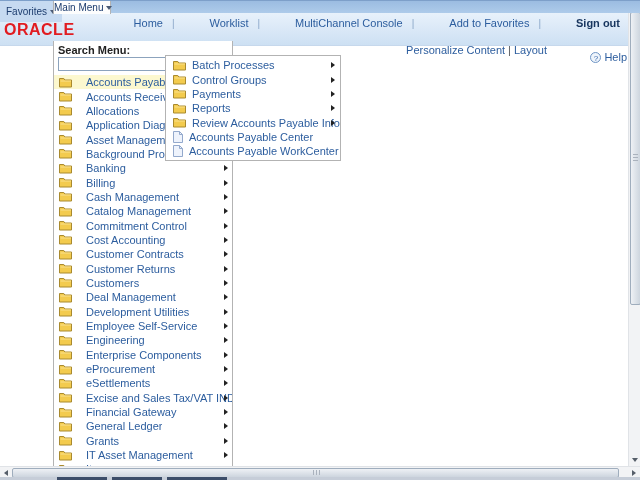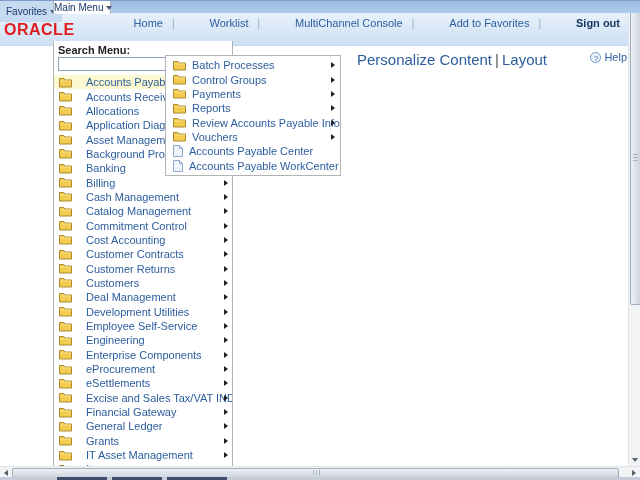--- a/index.html
+++ b/index.html
@@ -20,21 +20,21 @@
   
   #band2{left:0;top:13px;width:640px;height:33px;background:linear-gradient(#e8f1fb,#cde0f3);
          border-bottom:1px solid #c6d8ec;box-sizing:border-box;}
   #logo{left:4px;top:21px;font-size:16px;font-weight:bold;color:#e11c21;letter-spacing:.5px;z-index:1;}
   #nav{top:17px;right:20px;display:flex;align-items:center;font-size:11px;z-index:2;}
   #nav a{color:#2c5d9e;text-decoration:none;white-space:nowrap;padding-left:26px;}
   #nav .sep{color:#8aa6c8;padding:0 9px;font-size:10px;}
   #nav .signout{color:#17355e;font-weight:bold;}
 
   
-  #page-tools{top:51px;right:93px;font-size:15px;color:#2c5d9e;white-space:nowrap;}
+  #page-tools{top:44px;right:93px;font-size:11px;color:#2c5d9e;white-space:nowrap;}
   #page-tools .sep{color:#55575a;padding:0 3px;}
   #help{top:51px;right:13px;font-size:11px;color:#2c5d9e;display:flex;align-items:center;gap:3px;}
   .qicon{display:inline-block;width:11px;height:11px;border:1px solid #6f95c5;border-radius:50%;
          font-size:8px;line-height:11px;text-align:center;color:#3a69ad;background:#eef4fb;box-sizing:border-box;}
 
   
   #menu-panel{left:53px;top:13px;width:180px;height:453px;background:#fff;z-index:5;
               border:1px solid #b3b3b3;border-top:none;box-sizing:border-box;margin-top:28px;}
   #search-area{padding:2px 4px 0 4px;}
   #search-label{font-size:11px;font-weight:bold;color:#222;display:block;padding-top:1px;}
@@ -522,31 +522,20 @@
         <svg width="13" height="11" viewBox="0 0 13 11">
           <path d="M.5 1.5h4.3l1 1.5h6.7v7H.5z" fill="#f3cb4e" stroke="#a98a2f"></path>
           <path d="M1.5 4h10.5" stroke="#fae18d" fill="none"></path>
         </svg>
       </span>
 
       <span class="mlabel">Review Accounts Payable Info</span>
       <span class="marr"></span>
     </div>
 
-    <div class="mrow">
-      <span class="icon-folder">
-        <svg width="13" height="11" viewBox="0 0 13 11">
-          <path d="M.5 1.5h4.3l1 1.5h6.7v7H.5z" fill="#f3cb4e" stroke="#a98a2f"></path>
-          <path d="M1.5 4h10.5" stroke="#fae18d" fill="none"></path>
-        </svg>
-      </span>
-
-      <span class="mlabel">Vouchers</span>
-      <span class="marr"></span>
-    </div>
 
     <div class="mrow">
 
       <span class="icon-page">
         <svg width="10" height="12" viewBox="0 0 10 12">
           <path d="M.5 .5h6l3 3v8h-9z" fill="#eef3fc" stroke="#93a9cc"></path>
           <path d="M6.5 .5v3h3" fill="none" stroke="#93a9cc"></path>
         </svg>
       </span>
       <span class="mlabel">Accounts Payable Center</span>

